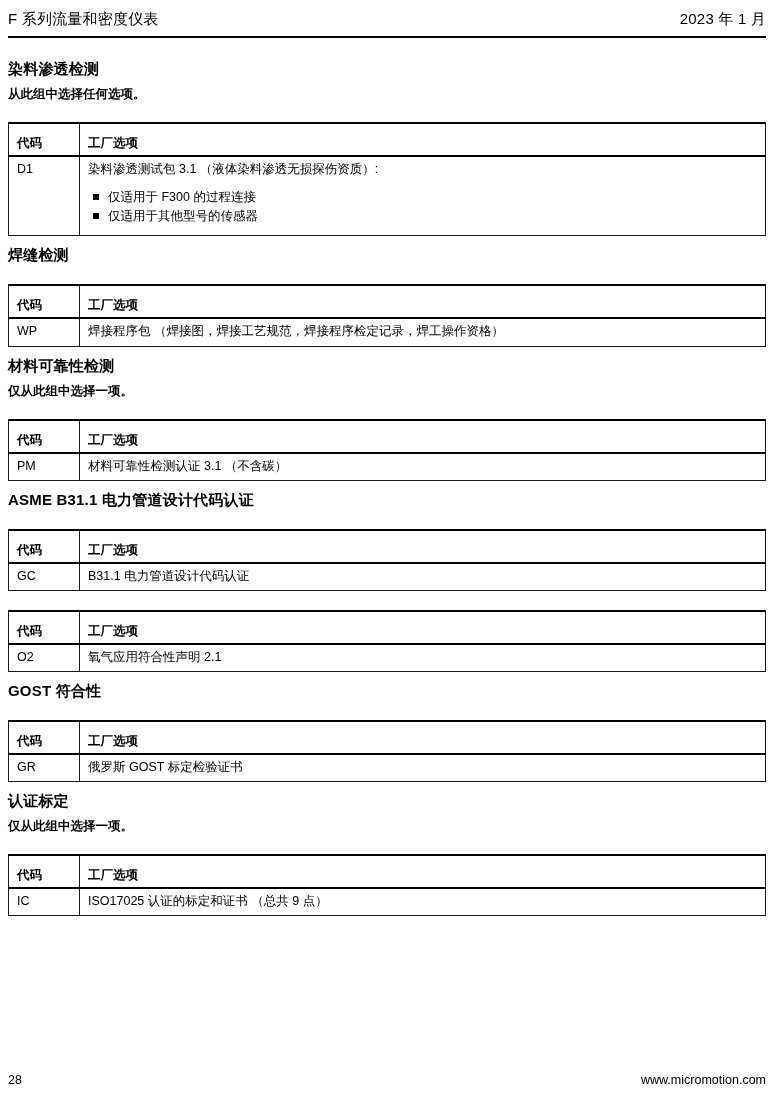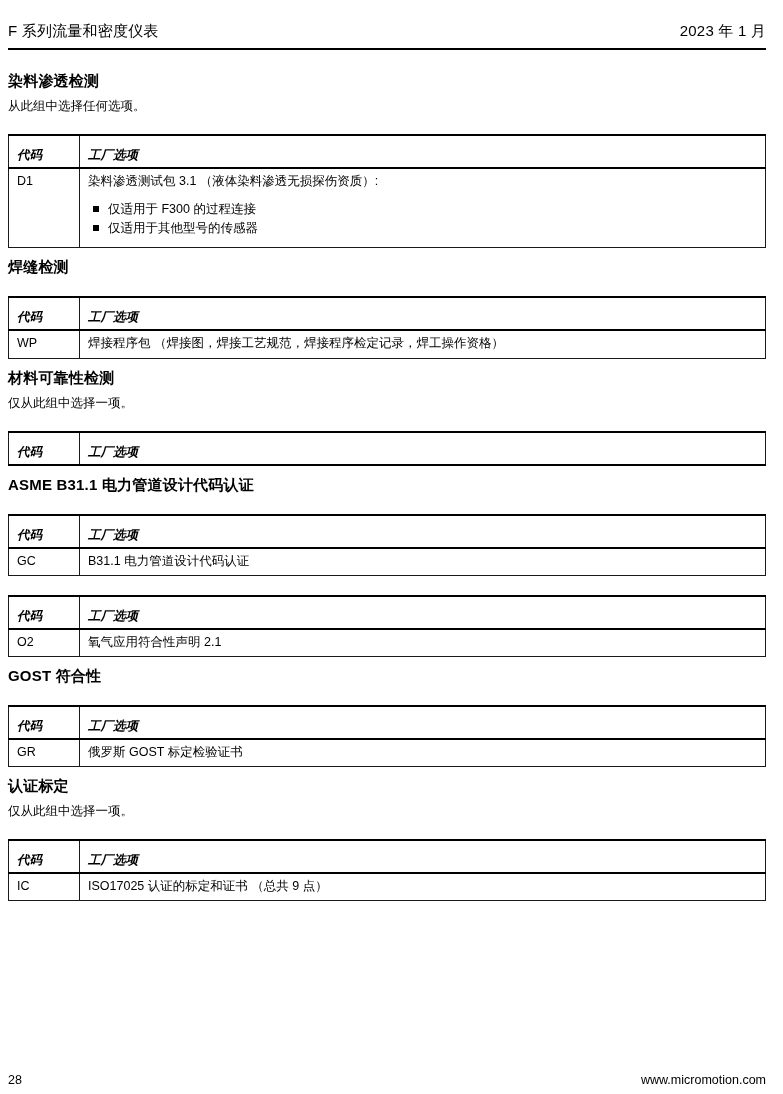--- a/index.html
+++ b/index.html
@@ -2,48 +2,47 @@
 <html><head>
 <meta charset="utf-8">
 <style>
   html,body{margin:0;padding:0;}
   body{
     width:783px;height:1094px;
     background:#ffffff;color:#000000;
     font-family:"Liberation Sans","DejaVu Sans",sans-serif;
     position:relative;overflow:hidden;
   }
-  .page{box-sizing:border-box;width:775px;height:1094px;padding:20px 9px 0 8px;position:relative;}
+  .page{box-sizing:border-box;width:775px;height:1094px;padding:8px 9px 0 8px;position:relative;}
 
   
   .doc-header{
     display:flex;justify-content:space-between;align-items:flex-end;
     border-bottom:2px solid #000;
     padding:2px 0 7px 0;
     font-size:15px;letter-spacing:0.2px;
   }
 
   
   .section{margin-top:10px;}
   .section:first-of-type{margin-top:22px;}
   .section-heading{font-size:15px;font-weight:bold;margin:0 0 7px 0;letter-spacing:0.2px;}
-  .subtitle{font-size:12.5px;margin:0;}
+  .subtitle{font-size:12.5px;margin:0;font-weight:bold;}
 
   
   table.options{
     width:100%;border-collapse:collapse;margin-top:19px;
     font-size:12.5px;
     border:1px solid #1a1a1a;border-top:2px solid #000;
   }
   table.options th{
     text-align:left;font-weight:bold;
     padding:11px 8px 3px 8px;
     border:1px solid #1a1a1a;border-top:none;border-bottom:2px solid #000;
     font-size:12.5px;
-    font-style:italic;
   }
   table.options th.col-code{width:54px;}
   table.options td{
     border:1px solid #1a1a1a;vertical-align:top;
     padding:3px 8px 5px 8px;line-height:1.45;
   }
   td.code-cell{font-size:12.5px;}
 
   
   ul.bullets{list-style:none;margin:10px 0 5px 0;padding:0 0 0 5px;}
@@ -120,20 +119,24 @@
     <h2 class="section-heading">材料可靠性检测</h2>
     <p class="subtitle">仅从此组中选择一项。</p>
     <table class="options">
       <thead>
         <tr>
           <th class="col-code">代码</th>
           <th>工厂选项</th>
         </tr>
       </thead>
       <tbody>
+        <tr>
+          <td class="code-cell">PM</td>
+          <td>材料可靠性检测认证 3.1 （不含碳）</td>
+        </tr>
       </tbody>
     </table>
   </section>
 
   <section class="section">
     <h2 class="section-heading">ASME B31.1 电力管道设计代码认证</h2>
     <table class="options">
       <thead>
         <tr>
           <th class="col-code">代码</th>

